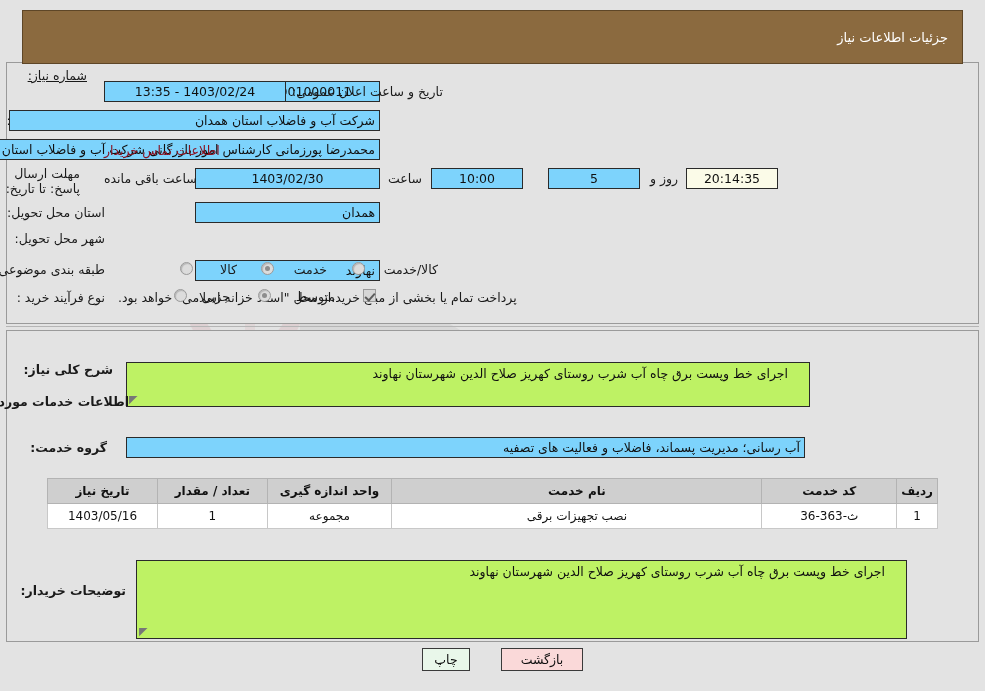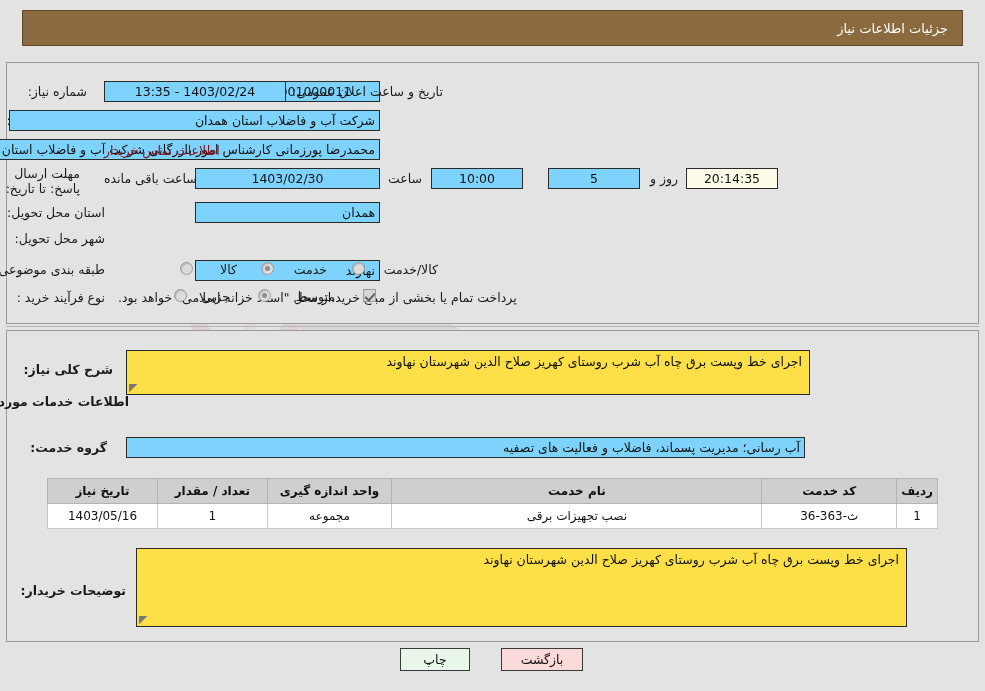--- a/index.html
+++ b/index.html
@@ -23,21 +23,21 @@
     left: 0; top: 0; width: 985px; height: 691px;
     pointer-events: none;
     z-index: 5;
     opacity: 1;
   }
 
   
   .header-bar {
     position: absolute;
     right: 22px; top: 10px;
-    width: 941px; height: 36px;
+    width: 941px; height: 54px;
     background: #8b6a3f;
     border: 1px solid #5e4627;
     color: #ffffff;
     font-size: 13px;
     display: flex;
     align-items: center;
     justify-content: flex-start;
     padding-right: 14px;
     z-index: 10;
   }
@@ -138,30 +138,31 @@
     left: 3px; top: 1px;
     width: 4px; height: 8px;
     border: solid #5c5c5c;
     border-width: 0 2px 2px 0;
     transform: rotate(42deg);
   }
 
   
   .ta {
     position: absolute;
-    background: #fde047;
+    background: #bef264;
     border: 1px solid #2a2a2a;
     font-size: 12.5px;
     color: #101010;
-    padding: 3px 7px;
+    padding: 3px 21px;
     z-index: 12;
     text-align: right;
     direction: rtl;
     line-height: 16px;
     overflow: hidden;
+    margin-top: 12px;
   }
   .ta .grip {
     position: absolute;
     left: 2px; bottom: 1px;
     width: 10px; height: 10px;
     font-size: 11px;
     color: #777;
     line-height: 10px;
     transform: scaleX(-1);
   }
@@ -200,21 +201,21 @@
     position: absolute;
     height: 23px;
     border: 1px solid #3a3a3a;
     font-size: 12.5px;
     color: #101010;
     line-height: 21px;
     text-align: center;
     z-index: 14;
     cursor: pointer;
   }
-  #btn-print  { right: 515px; top: 648px; width: 70px; background: #e9f7ea; }
+  #btn-print  { right: 515px; top: 648px; width: 48px; background: #e9f7ea; }
   #btn-back   { right: 402px; top: 648px; width: 82px; background: #fad9d9; }
 
   .hr-line {
     position: absolute;
     right: 6px; top: 326px;
     width: 973px; height: 1px;
     background: #b5b5b5;
     z-index: 7;
   }
 </style>
@@ -243,21 +244,21 @@
       <path d="M250 300 L250 355 L230 340 L250 375 L272 340 L250 355" stroke="#c87a84" stroke-width="10" fill="#c87a84"></path>
     </g>
   </svg>
 
   <div class="header-bar">
     <span>جزئیات اطلاعات نیاز</span>
   </div>
 
   <div class="panel" id="panel-top"></div>
 
-  <div class="lbl" style="right:898px; top:84px;">شماره نیاز:</div>
+  <div class="lbl" style="right:898px; top:68px;text-decoration:underline;">شماره نیاز:</div>
   <div class="fld ctr ltr" style="right:605px; top:81px; width:185px;">1103007001000011</div>
 
   <div class="lbl" style="right:auto; left:292px; top:84px;">تاریخ و ساعت اعلان عمومی:</div>
   <div class="fld ctr ltr" style="right:auto; left:104px; top:81px; width:182px;">13:35 - 1403/02/24</div>
 
   <div class="lbl" style="right:880px; top:113px;">نام دستگاه خریدار:</div>
   <div class="fld" style="right:605px; top:110px; width:371px; left:auto;">شرکت آب و فاضلاب استان همدان</div>
 
   <div class="lbl" style="right:860px; top:142px;">ایجاد کننده درخواست:</div>
   <div class="fld" style="right:605px; top:139px; width:544px;">محمدرضا پورزمانی کارشناس امور بازرگانی شرکت آب و فاضلاب استان همدان</div>

